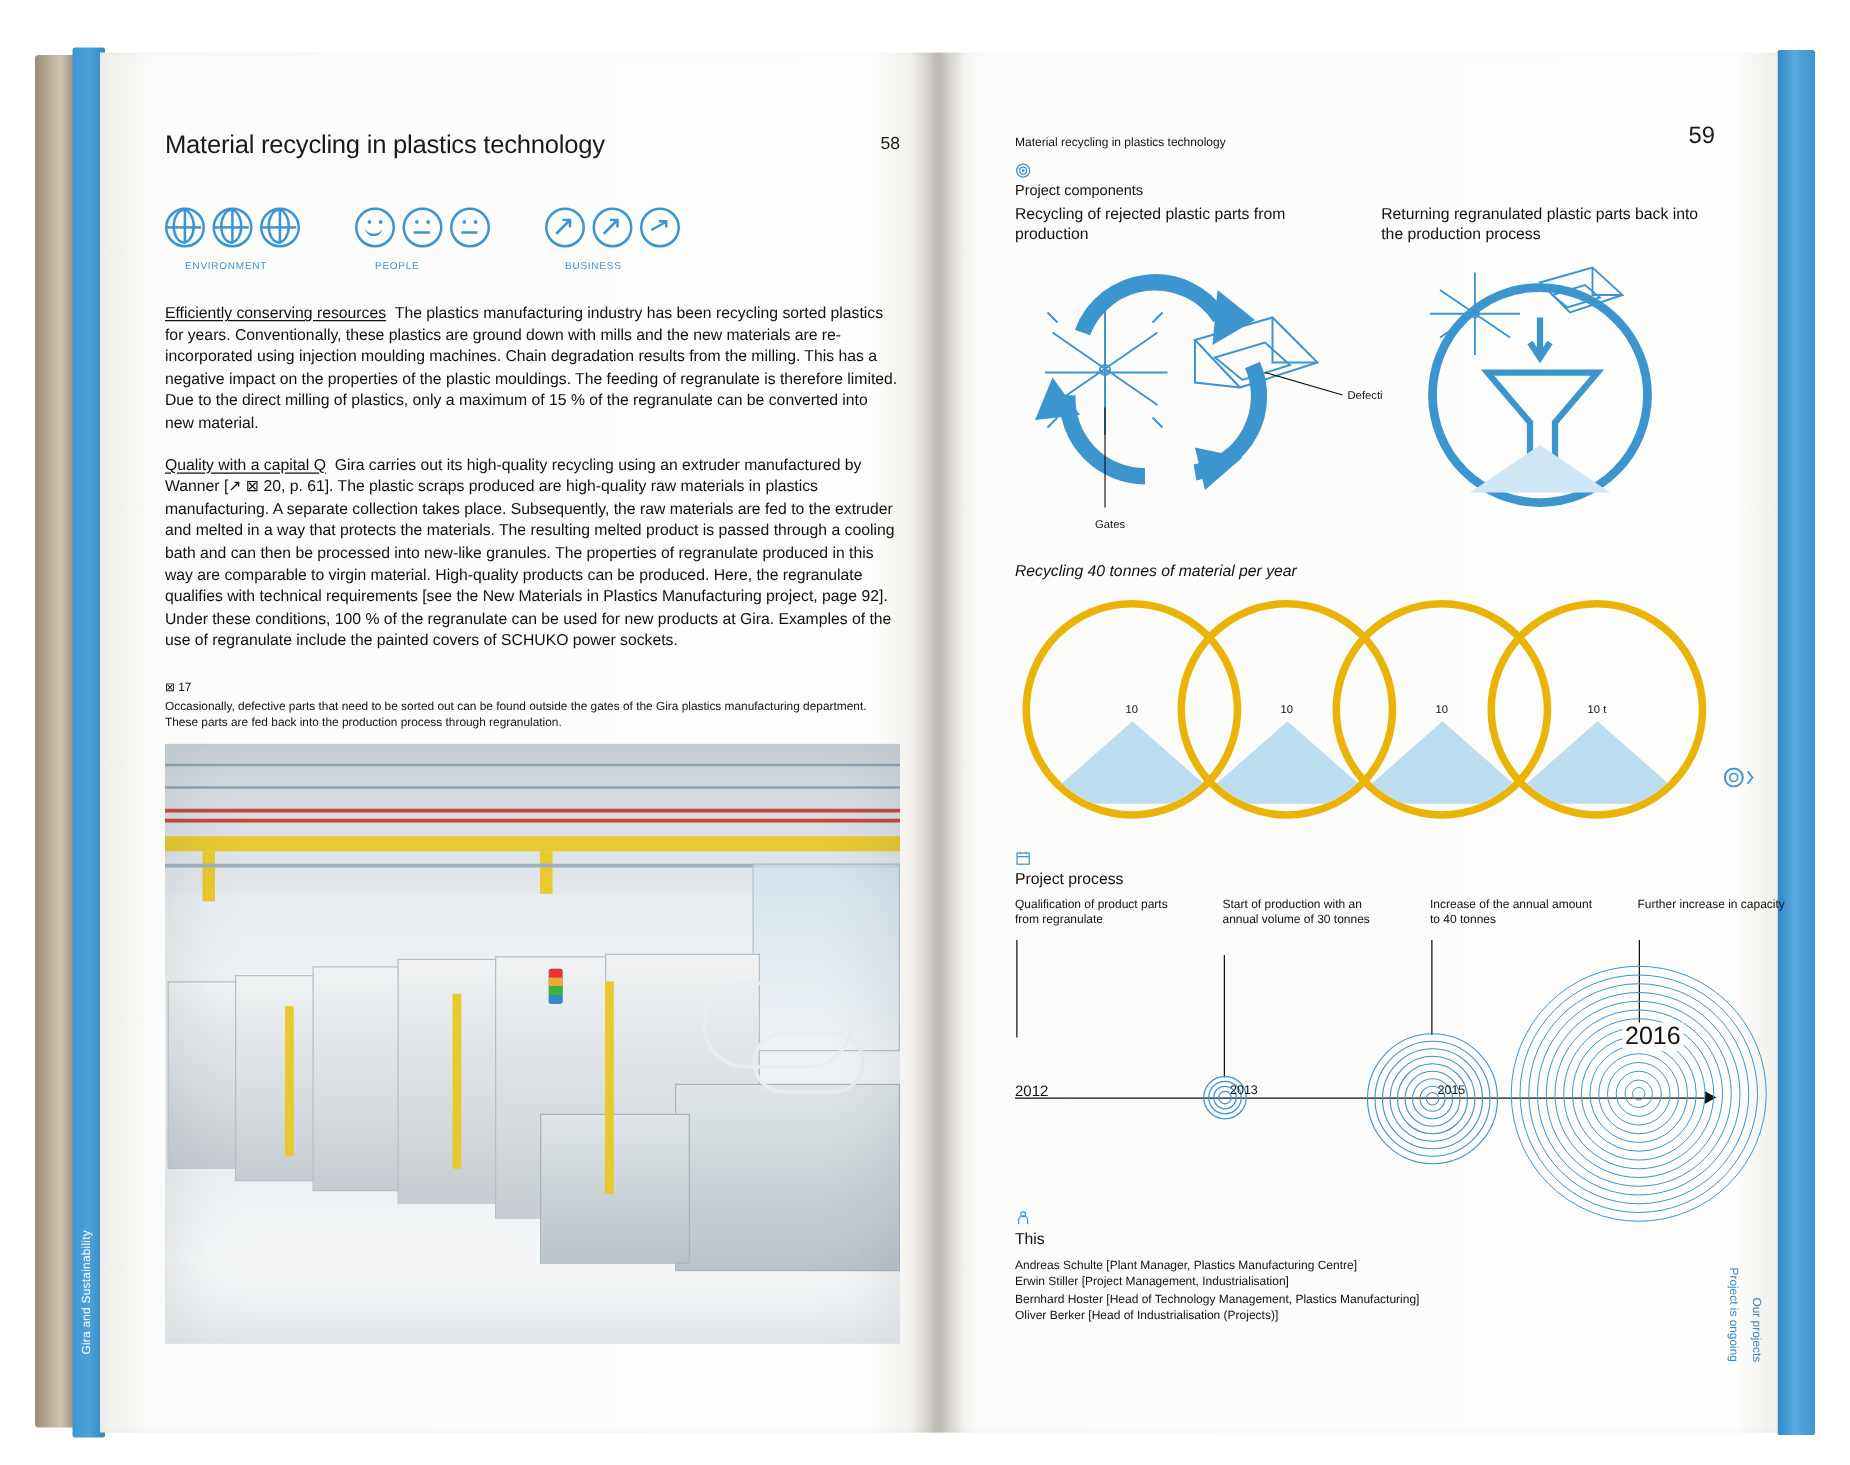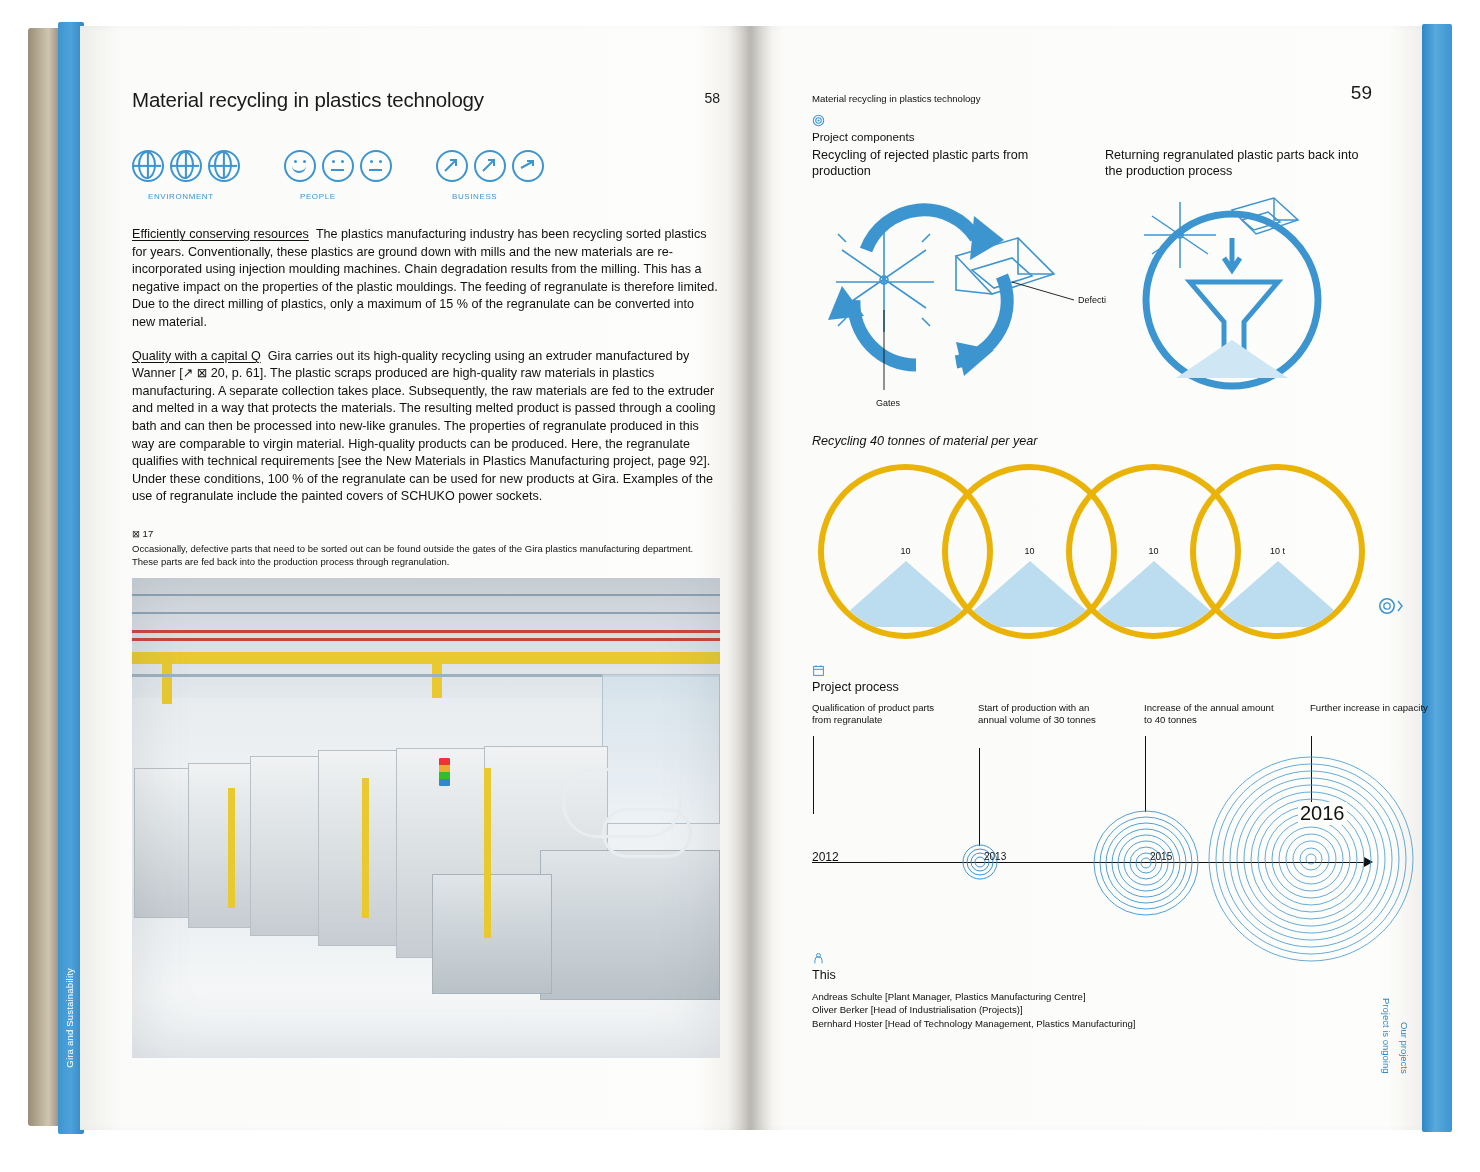--- a/index.html
+++ b/index.html
@@ -11,21 +11,21 @@
     overflow: hidden;
   }
   #page {
     position: relative;
     width: 1480px; height: 1172px;
     background: #ffffff;
   }
   
   .book {
     position: absolute;
-    left: 28px; top: 18px;
+    left: 28px; top: 34px;
     width: 1424px; height: 1120px;
     display: flex;
     filter: none;
   }
   .edge-left {
     position: absolute; left: 0; top: 10px;
     width: 34px; height: 1098px;
     background: linear-gradient(90deg,#9a8d78 0%, #b9ae97 35%, #cfc6b2 60%, #8e8272 100%);
     border-radius: 3px 0 0 3px;
   }
@@ -515,22 +515,23 @@
           </div>
         </div>
 
         <svg class="sec-icon" viewBox="0 0 16 16">
           <circle cx="8" cy="4.2" r="2.4" fill="none" stroke="#3d95d0" stroke-width="1.2"></circle>
           <path d="M3.6 14 V10.2 A4.4 4.4 0 0 1 12.4 10.2 V14" fill="none" stroke="#3d95d0" stroke-width="1.2"></path>
         </svg>
         <div class="team-title">This</div>
         <div class="team-list">
           <div>Andreas Schulte [Plant Manager, Plastics Manufacturing Centre]</div>
+          <div>Erwin Stiller [Project Management, Industrialisation]</div>
+          <div>Bernhard Hoster [Head of Technology Management, Plastics Manufacturing]</div>
           <div>Oliver Berker [Head of Industrialisation (Projects)]</div>
-          <div>Bernhard Hoster [Head of Technology Management, Plastics Manufacturing]</div>
         </div>
       </div>
 
       <div style="position:absolute; right:18px; top:572px;">
         <svg width="26" height="16" viewBox="0 0 26 16">
           <circle cx="9" cy="8" r="7.2" fill="none" stroke="#3d95d0" stroke-width="1.6"></circle>
           <circle cx="9" cy="8" r="3.2" fill="none" stroke="#3d95d0" stroke-width="1.3"></circle>
           <path d="M20 3 L24 8 L20 13" fill="none" stroke="#3d95d0" stroke-width="1.4"></path>
         </svg>
       </div>

